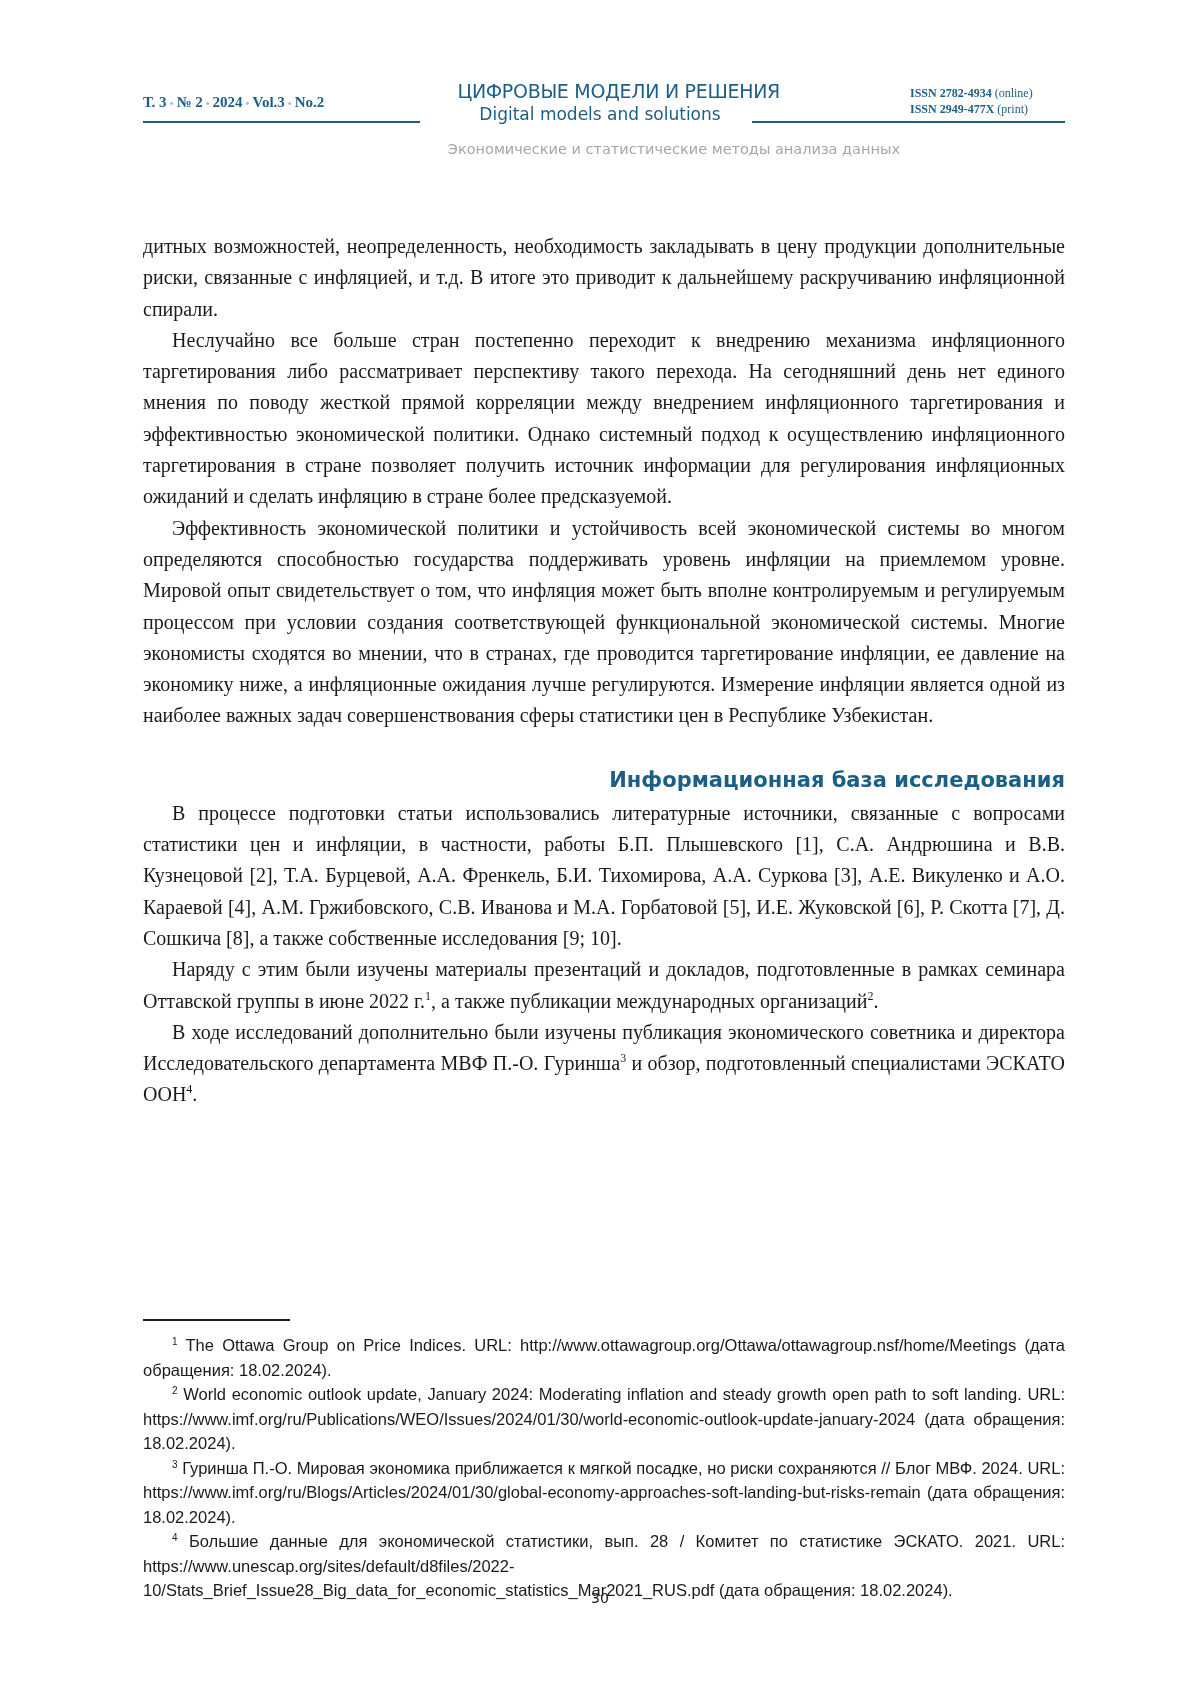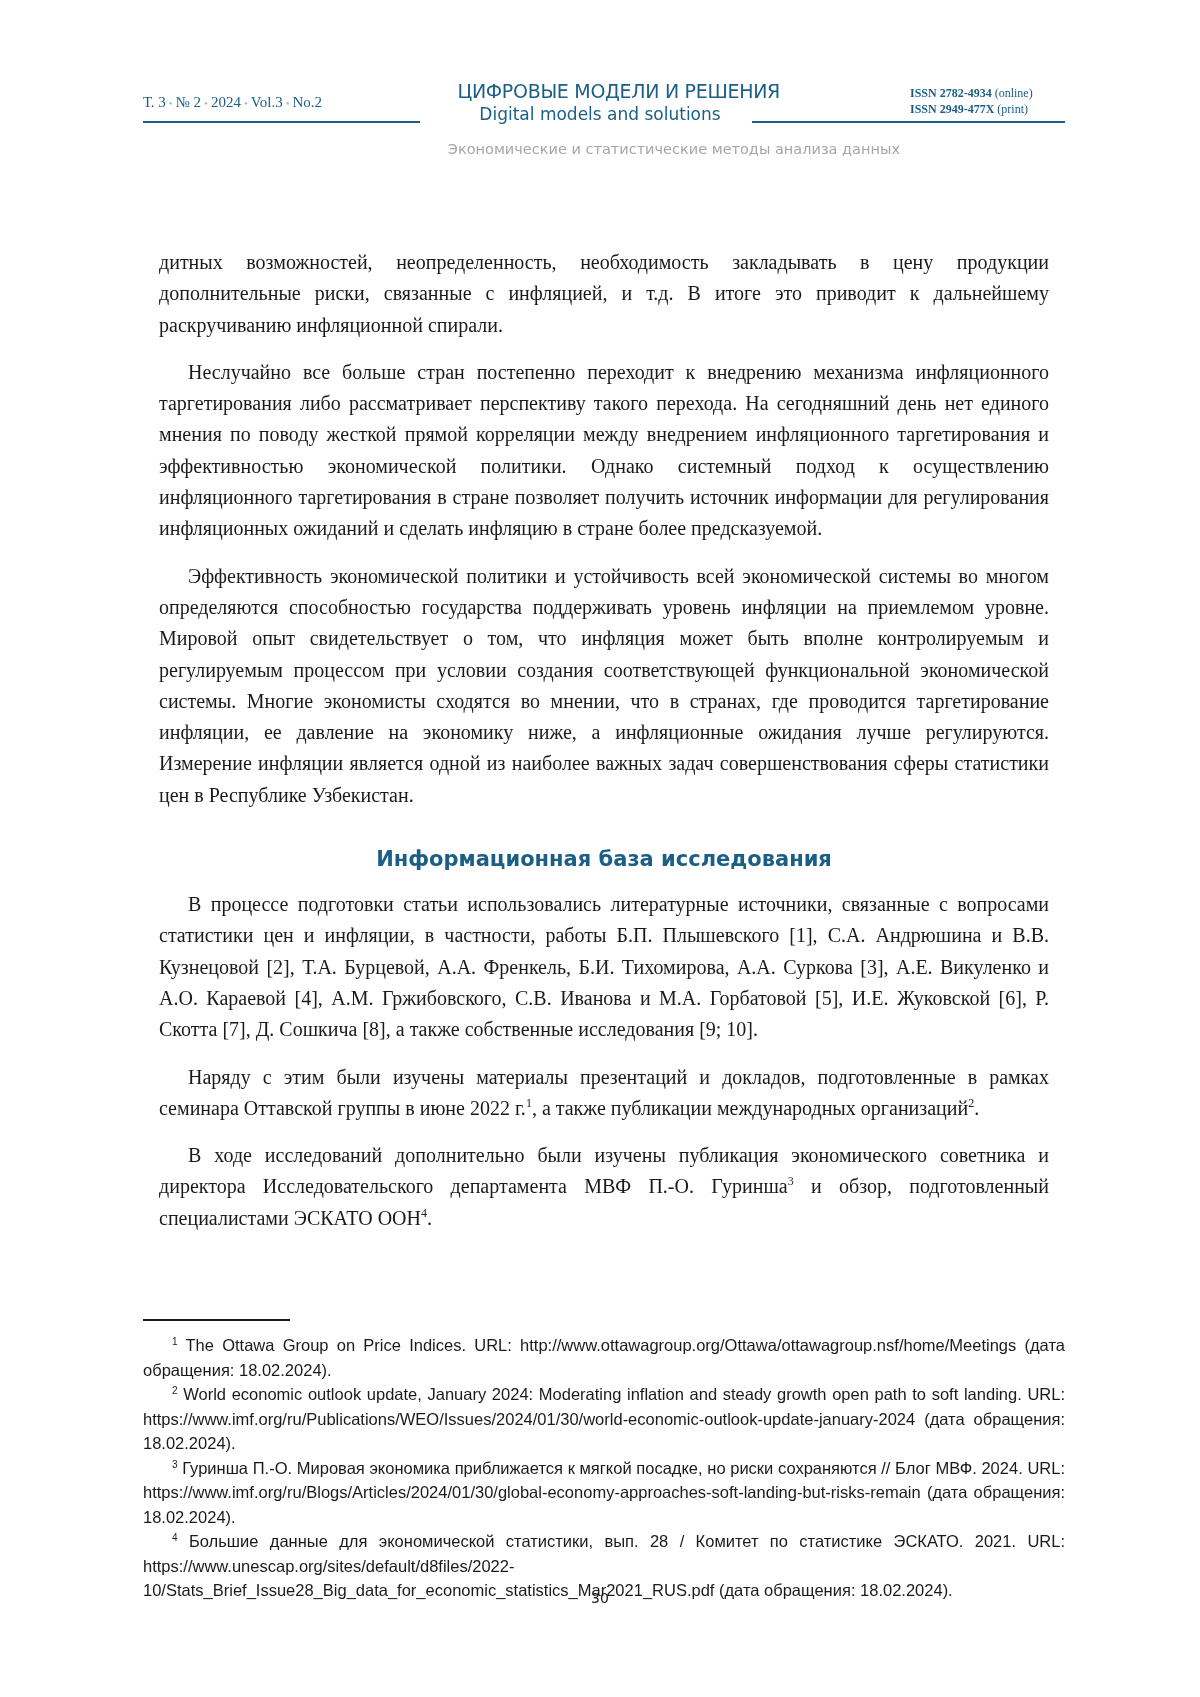--- a/index.html
+++ b/index.html
@@ -1,33 +1,33 @@
 <!DOCTYPE html>
 <html><head>
 <meta charset="utf-8">
 <style>
   html, body { margin: 0; padding: 0; background: #ffffff; }
   body { width: 1200px; height: 1697px; position: relative; overflow: hidden; }
   .page { position: absolute; left: 0; top: 0; width: 1200px; height: 1697px; }
 
-  .hdr-left { position: absolute; left: 143px; top: 94px; font-family: "Liberation Serif", serif; font-weight: normal; font-size: 15px; color: #1b5e86; }
+  .hdr-left { position: absolute; left: 143px; top: 94px; font-family: "Liberation Serif", serif; font-weight: bold; font-size: 15px; color: #1b5e86; }
   .hdr-left .dot { color: #a8b8c4; font-size: 11px; margin: 0 3px; }
   .hdr-title { position: absolute; left: 420px; top: 80px; width: 360px; text-align: right; font-family: "DejaVu Sans", sans-serif; font-size: 19px; color: #1b5e86; letter-spacing: -0.3px; }
   .hdr-sub { position: absolute; left: 420px; top: 104px; width: 360px; text-align: center; font-family: "DejaVu Sans", sans-serif; font-size: 17px; color: #1b5e86; }
   .hdr-right { position: absolute; left: 910px; top: 85px; width: 155px; font-family: "Liberation Serif", serif; font-size: 12px; line-height: 16px; color: #1b5e86; }
   .hdr-right b { font-weight: bold; }
   .hdr-line-l { position: absolute; left: 143px; top: 121px; width: 277px; height: 2px; background: #1b5e86; }
   .hdr-line-r { position: absolute; left: 752px; top: 121px; width: 313px; height: 2px; background: #1b5e86; }
   .section-label { position: absolute; left: 300px; top: 139px; width: 600px; text-align: right; font-family: "DejaVu Sans", sans-serif; font-size: 14.5px; line-height: 21px; color: #a6a6a6; }
 
   .body { position: absolute; left: 143px; top: 231px; width: 922px; font-family: "Liberation Serif", serif; font-size: 20px; line-height: 31.3px; color: #1a1a1a; text-align: justify; }
-  .body p { margin: 16px; text-indent: 29px; font-family: Liberation Serif, serif; }
+  .body p { margin: 0; text-indent: 29px; font-family: Liberation Serif, serif; }
   .body p.cont { text-indent: 0; }
   .body sup { font-size: 12px; line-height: 0; }
-  .heading { text-align: center; font-family: "DejaVu Sans", sans-serif; font-weight: bold; font-size: 21px; color: #1b5e86; margin: 34px 0 4px 0; line-height: 28px; }
+  .heading { text-align: right; font-family: "DejaVu Sans", sans-serif; font-weight: bold; font-size: 21px; color: #1b5e86; margin: 34px 0 4px 0; line-height: 28px; }
 
   .fn-rule { position: absolute; left: 143px; top: 1319px; width: 147px; height: 1.5px; background: #1a1a1a; }
   .footnotes { position: absolute; left: 143px; top: 1325px; width: 922px; font-family: Liberation Sans, sans-serif; font-size: 16.5px; line-height: 24.5px; color: #1a1a1a; text-align: justify; margin-top: 8px; }
   .footnotes p { margin: 0; text-indent: 29px; word-break: break-word; }
   .footnotes sup { font-size: 10px; line-height: 0; }
 
   .page-num { position: absolute; left: 560px; top: 1590px; width: 80px; text-align: center; font-family: "DejaVu Sans", sans-serif; font-size: 14px; color: #1a1a1a; }
 </style>
 </head>
 <body>

